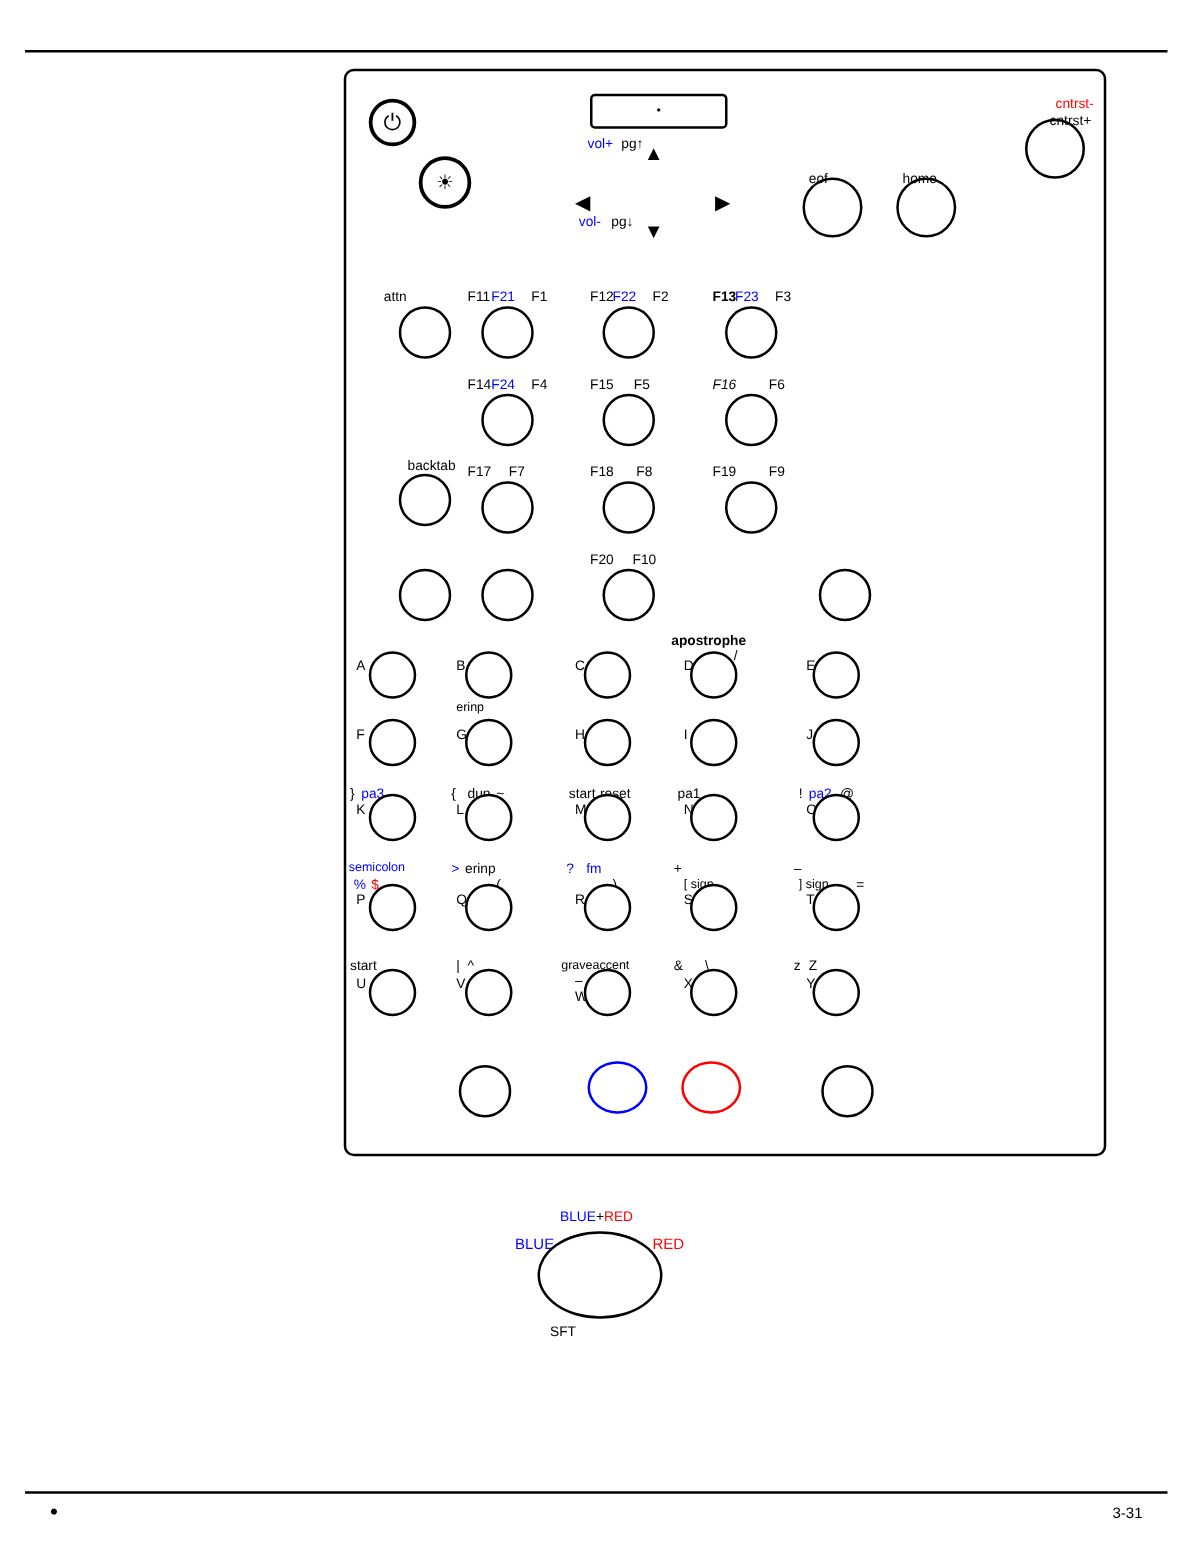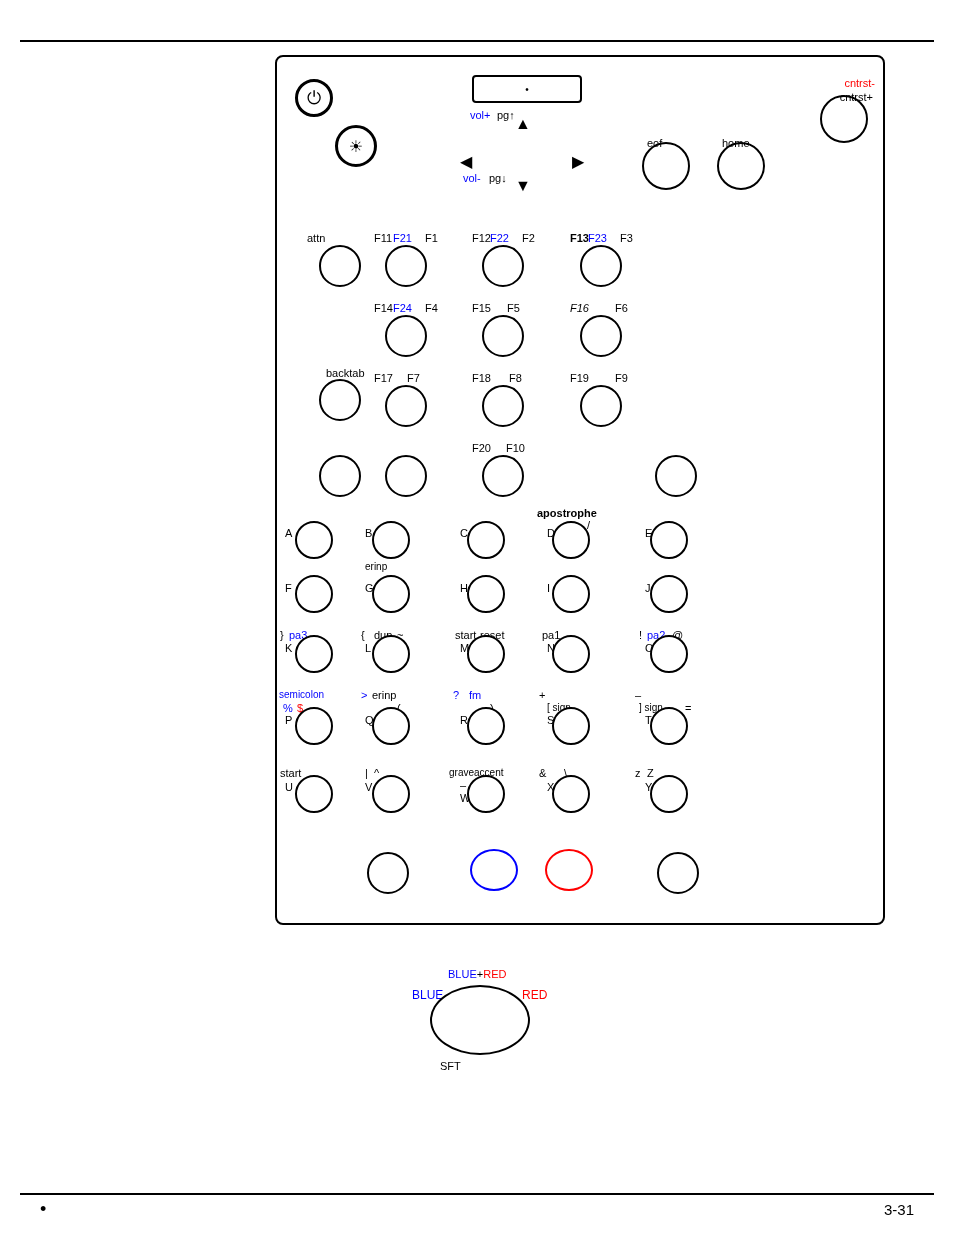--- a/index.html
+++ b/index.html
@@ -35,21 +35,21 @@
       bottom: 15px;
       left: 0;
       right: 0;
       display: flex;
       justify-content: space-between;
       align-items: center;
       padding: 0 40px;
       font-size: 12px;
     }
     .footer-bullet { font-size: 18px; }
-    .footer-page { font-size: 15px; }
+    .footer-page { font-size: 12px; }
 
     
     .panel {
       position: absolute;
       top: 55px;
       left: 275px;
       width: 610px;
       height: 870px;
       border: 2px solid #000;
       border-radius: 8px;

